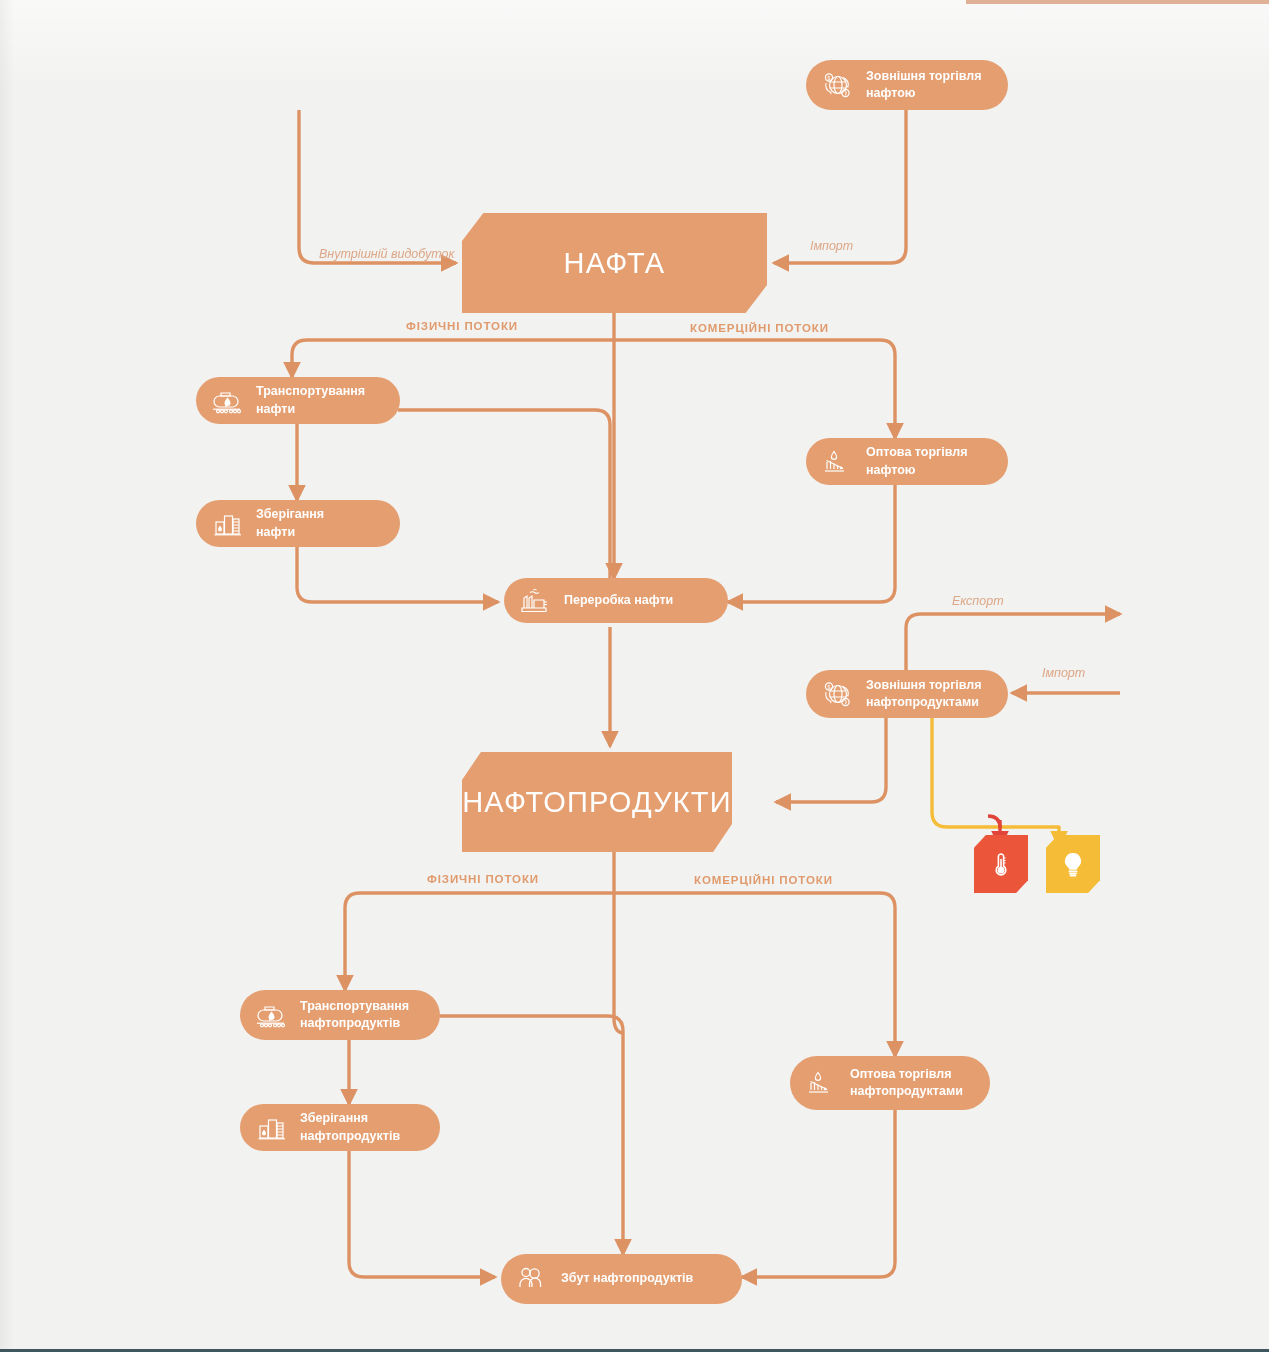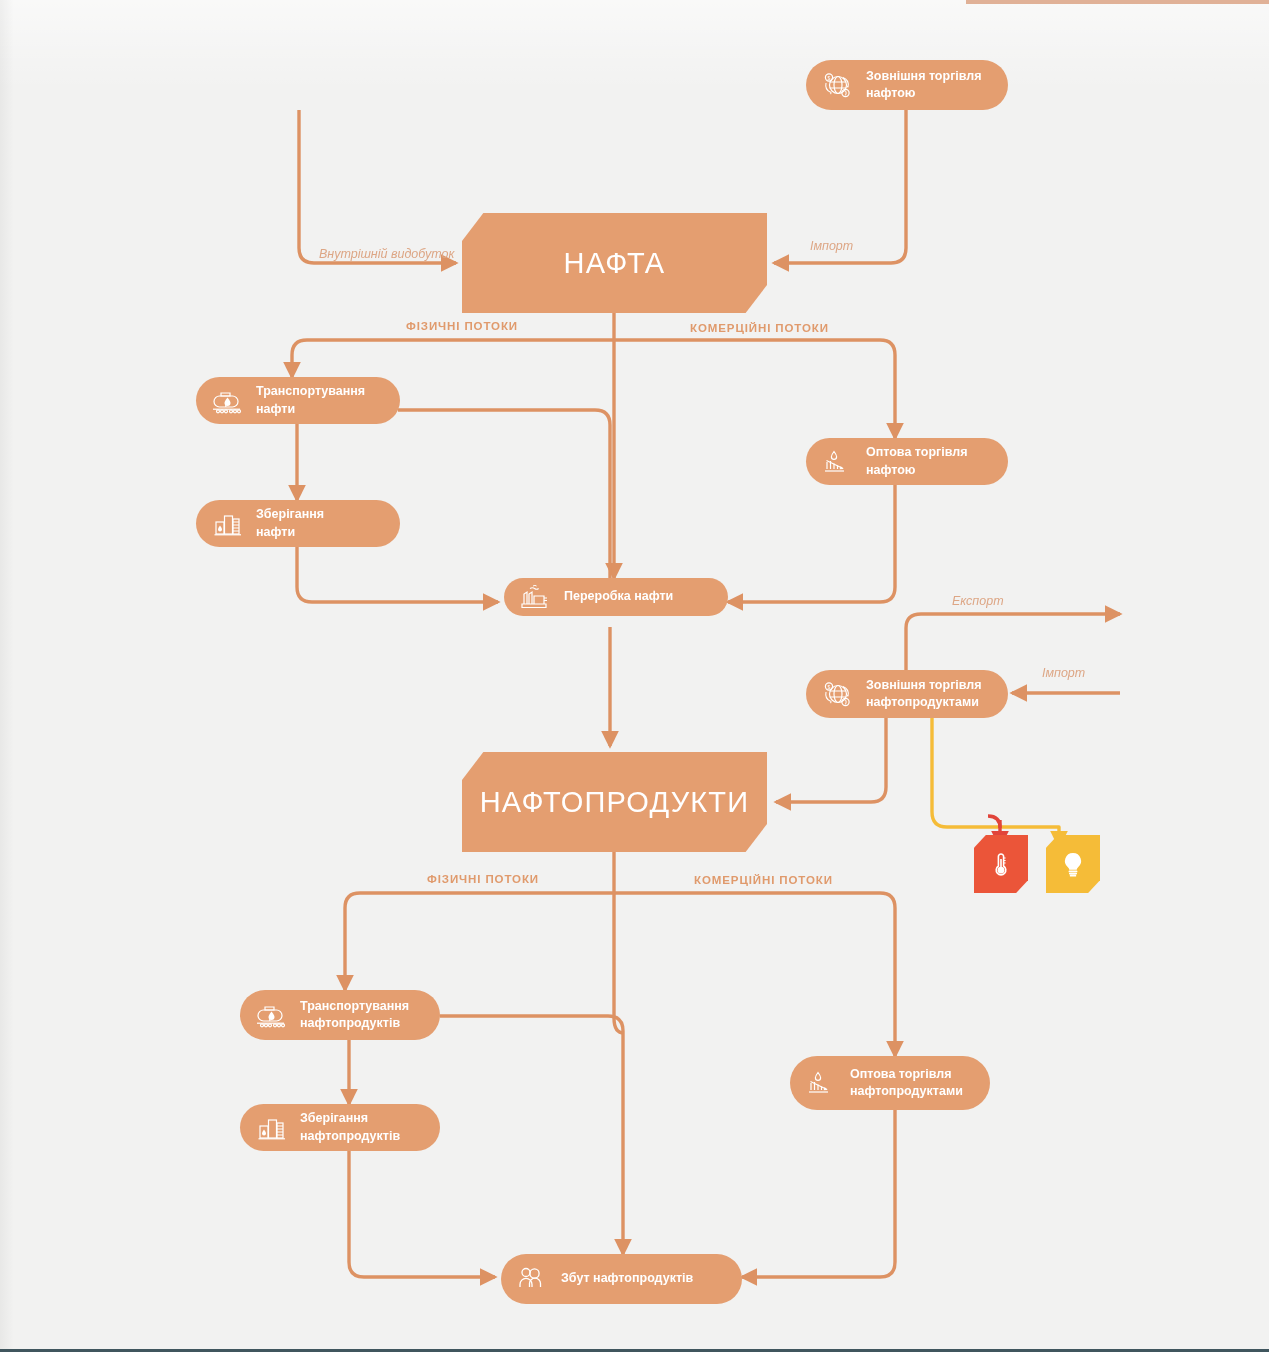--- a/index.html
+++ b/index.html
@@ -70,21 +70,21 @@
     font-weight: 400;
   }
   #banner-oil {
     left: 462px; top: 213px;
     width: 305px; height: 100px;
     font-size: 29px;
     clip-path: polygon(7% 0%, 100% 0%, 100% 72%, 93% 100%, 0% 100%, 0% 28%);
   }
   #banner-products {
     left: 462px; top: 752px;
-    width: 305px; height: 100px;
+    width: 270px; height: 100px;
     font-size: 29px;
     clip-path: polygon(7% 0%, 100% 0%, 100% 72%, 93% 100%, 0% 100%, 0% 28%);
   }
 
   
   .node {
     position: absolute;
     z-index: 3;
     background: #e49e70;
     border-radius: 999px;
@@ -290,21 +290,21 @@
         <path d="M6 22 V15 M9.5 22 V14 M13 22 V16.5 M16.5 22 V18.5 M20 22 V20.5"></path>
         <path d="M5.5 13.5 L22 21.5"></path>
         <path d="M19.6 19 L22.6 22 L18.6 22.3 Z" fill="#ffffff" stroke="none"></path>
         <path d="M4 24 H23"></path>
       </svg>
     </span>
     <span class="node-label">Оптова торгівля
 нафтою</span>
   </div>
 
-  <div class="node single" style="left:504px; top:578px; width:224px; height:38px;">
+  <div class="node single" style="left:504px; top:578px; width:224px; height:45px;">
     <span class="node-icon">
       <svg width="34" height="30" viewBox="0 0 34 30" fill="none" stroke="#ffffff" stroke-width="1.2">
         <path d="M6 22 V12 L9 10 V22"></path>
         <path d="M11 22 V12 L14 10 V22"></path>
         <path d="M16 22 V14 h10 v8"></path>
         <path d="M4 22 h24 v3.5 h-24 z"></path>
         <path d="M26 16 h3 M26 18.5 h3"></path>
         <path d="M12 6.5 q2.5 -1.6 4.6 0 q2 1.5 4 0" stroke-width="1.1"></path>
         <path d="M15 4 q2 -1.2 3.6 0" stroke-width="1"></path>
       </svg>

